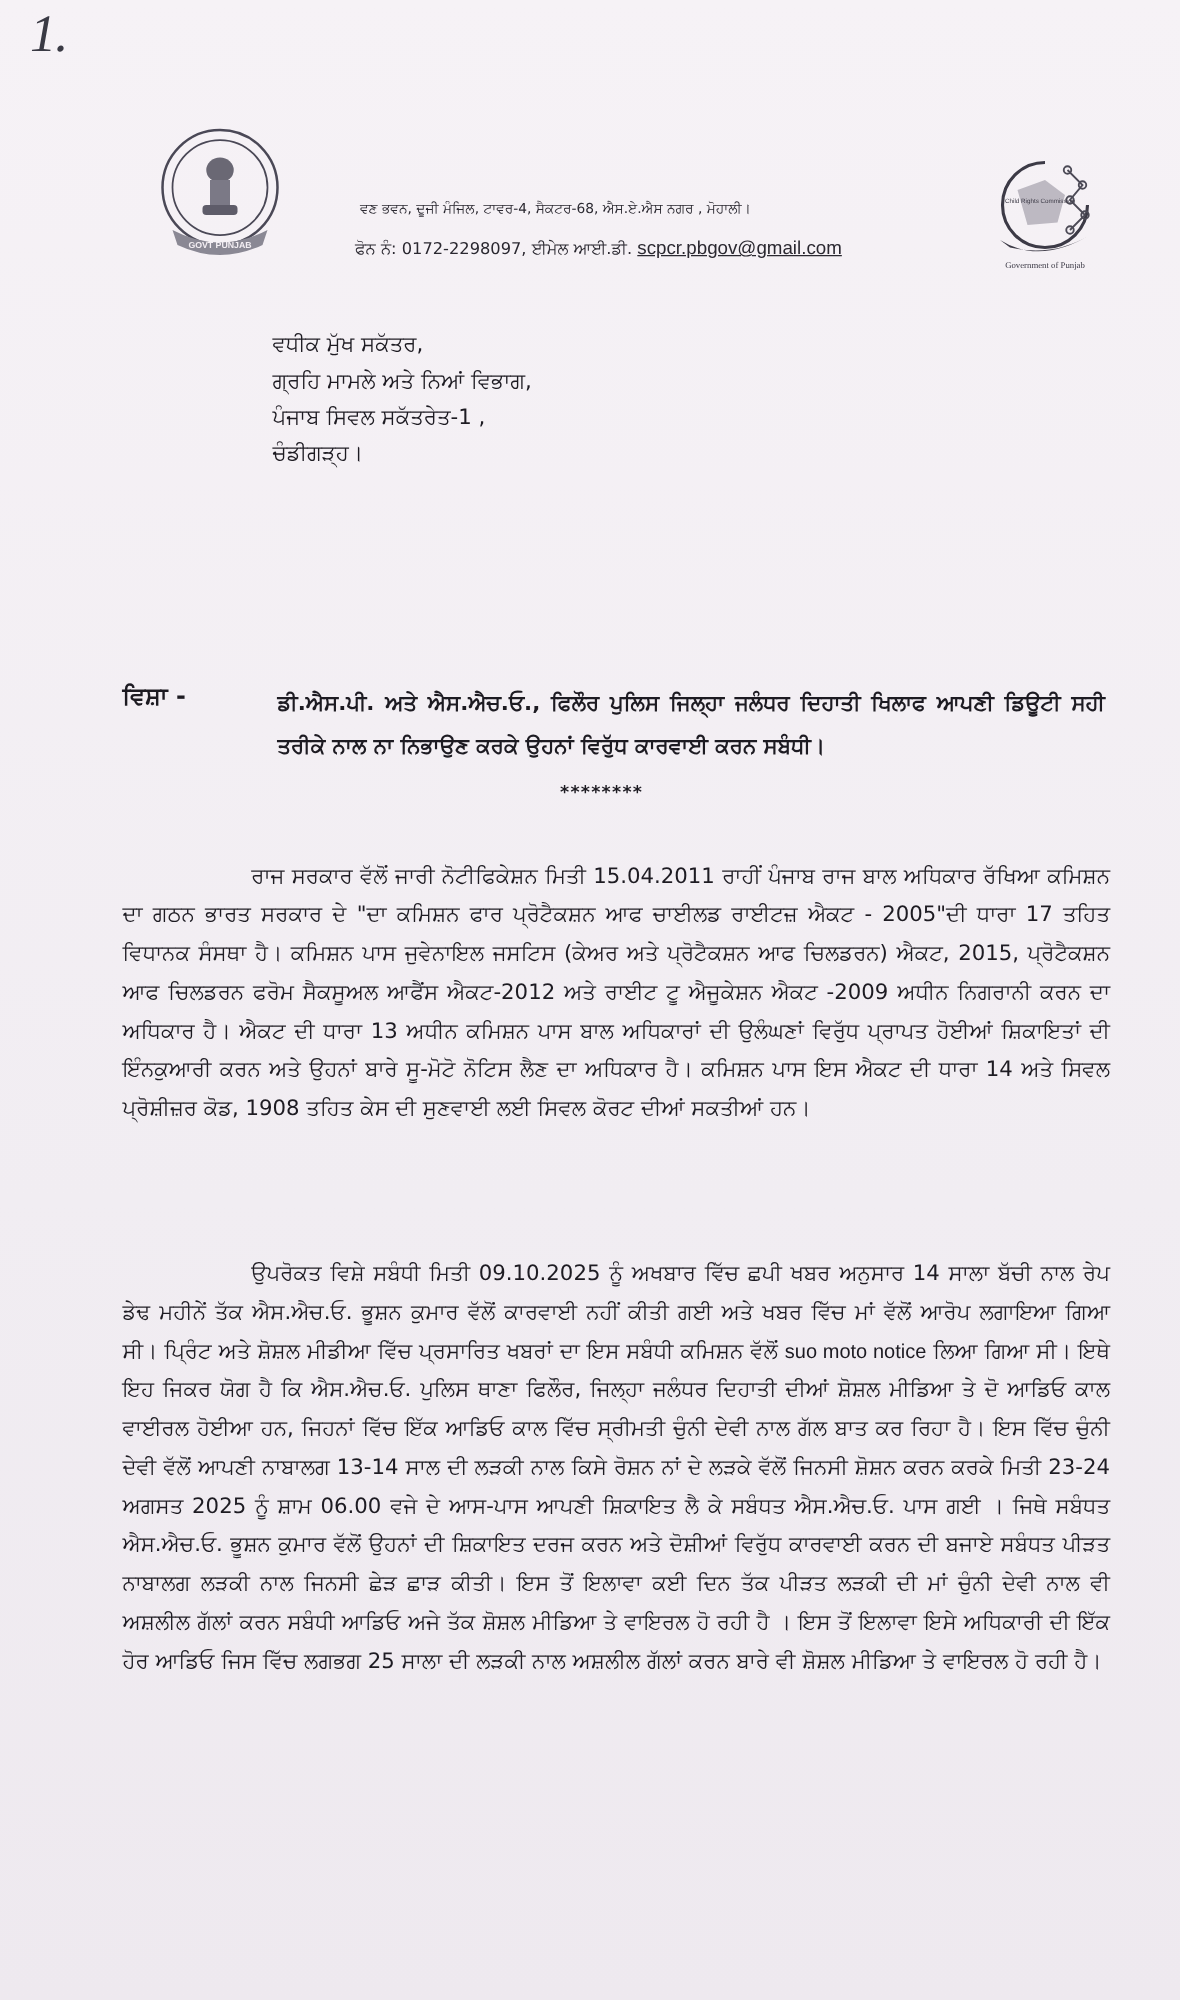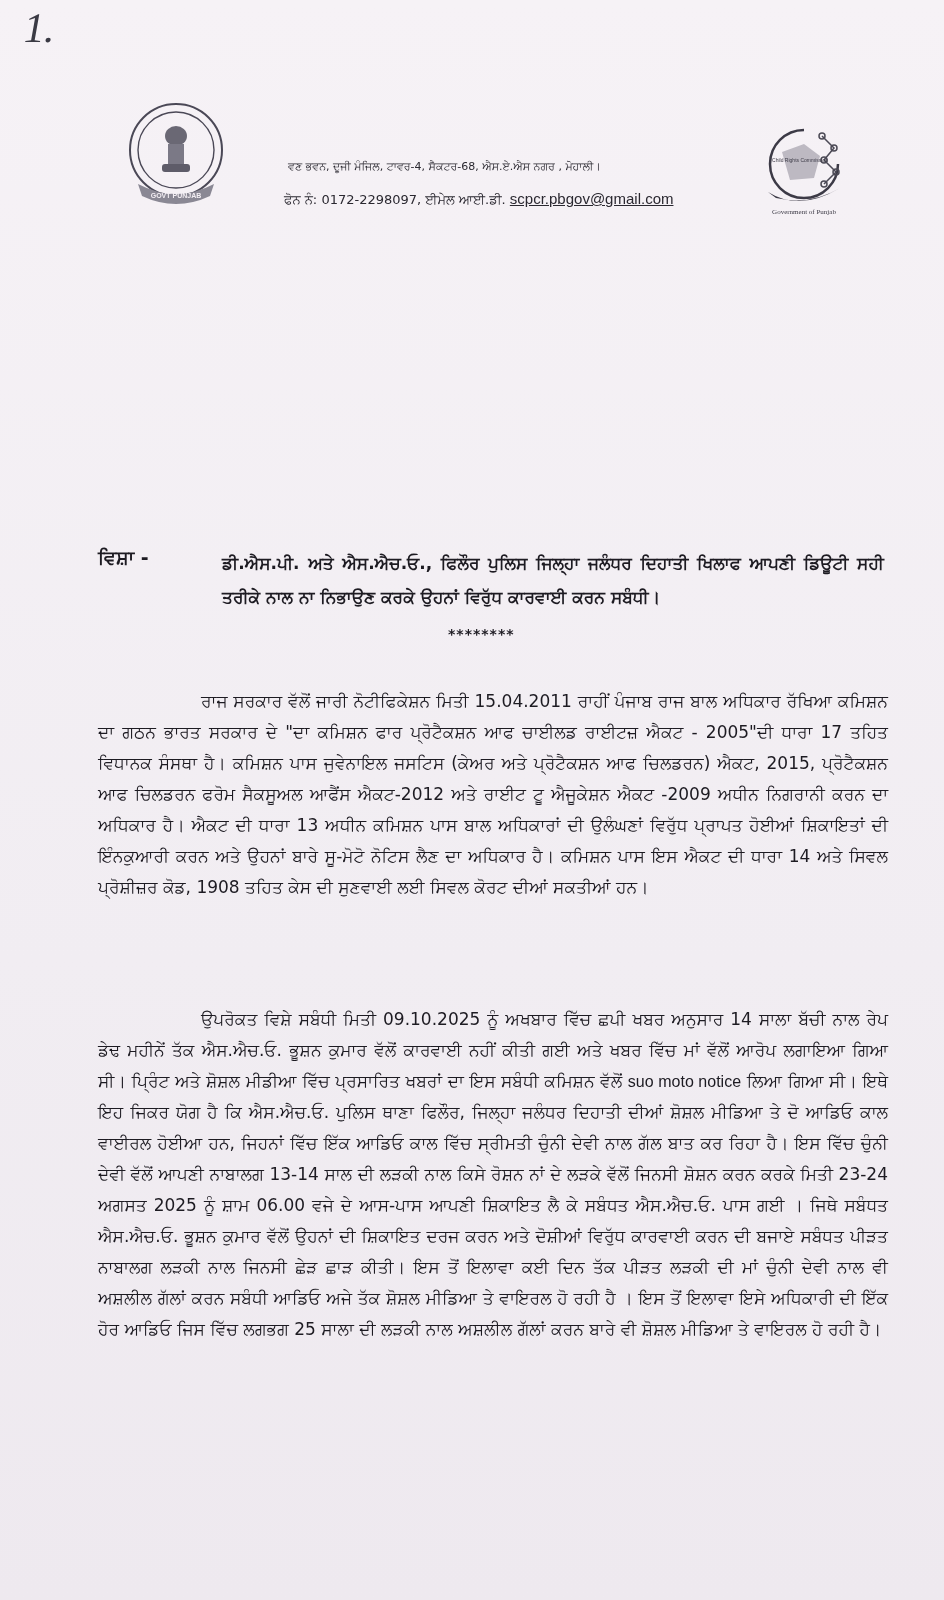--- a/index.html
+++ b/index.html
@@ -17,21 +17,21 @@
   .page-mark {
     position: absolute; left: 24px; top: 4px;
     font-family: "Liberation Serif", serif; font-size: 42px; color: #3a3a44;
     transform: skewX(-10deg);
   }
   
   .emblem {
     position: absolute; left: 124px; top: 100px; width: 104px; height: 108px;
   }
   .child-logo {
-    position: absolute; left: 760px; top: 122px; width: 88px; height: 96px;
+    position: absolute; left: 792px; top: 122px; width: 88px; height: 96px;
   }
   .header-title {
     position: absolute; left: 284px; top: 104px;
     font-size: 25px; font-weight: bold; color: #17161c;
     text-decoration: underline; text-underline-offset: 5px; letter-spacing: 0.2px;
   }
   .header-address {
     position: absolute; left: 288px; top: 160px; font-size: 11px; color: #2a2830;
   }
   .header-contact {
@@ -99,20 +99,26 @@
         <circle cx="76" cy="50" r="3"></circle>
           <circle cx="64" cy="62" r="3"></circle>
         <path d="M62 14 L74 26 L64 38 L76 50 L64 62"></path>
       </g>
       <path d="M8 70 Q40 90 80 66 Q50 84 16 76 Z" fill="#3c3a46"></path>
       <text x="40" y="40" text-anchor="middle" font-size="5" fill="#3c3a46" font-family="Liberation Sans, sans-serif">Child Rights Commission</text>
       <text x="44" y="92" text-anchor="middle" font-size="7" fill="#3c3a46" font-family="Liberation Serif, serif">Government of Punjab</text>
     </svg>
   </div>
 
+  <div class="addressee">
+    <div>ਵਧੀਕ ਮੁੱਖ ਸਕੱਤਰ,</div>
+    <div>ਗ੍ਰਹਿ ਮਾਮਲੇ ਅਤੇ ਨਿਆਂ ਵਿਭਾਗ,</div>
+    <div>ਪੰਜਾਬ ਸਿਵਲ ਸਕੱਤਰੇਤ-1 ,</div>
+    <div>ਚੰਡੀਗੜ੍ਹ।</div>
+  </div>
 
 
   <div class="subject-label">ਵਿਸ਼ਾ -</div>
   <div class="subject-text">ਡੀ.ਐਸ.ਪੀ. ਅਤੇ ਐਸ.ਐਚ.ਓ., ਫਿਲੌਰ ਪੁਲਿਸ ਜਿਲ੍ਹਾ ਜਲੰਧਰ ਦਿਹਾਤੀ ਖਿਲਾਫ ਆਪਣੀ ਡਿਊਟੀ ਸਹੀ ਤਰੀਕੇ ਨਾਲ ਨਾ ਨਿਭਾਉਣ ਕਰਕੇ ਉਹਨਾਂ ਵਿਰੁੱਧ ਕਾਰਵਾਈ ਕਰਨ ਸਬੰਧੀ।</div>
   <div class="stars">********</div>
 
   <div class="para p1"><span class="indent"></span><span>ਰਾਜ ਸਰਕਾਰ ਵੱਲੋਂ ਜਾਰੀ ਨੋਟੀਫਿਕੇਸ਼ਨ ਮਿਤੀ 15.04.2011 ਰਾਹੀਂ ਪੰਜਾਬ ਰਾਜ ਬਾਲ ਅਧਿਕਾਰ ਰੱਖਿਆ ਕਮਿਸ਼ਨ ਦਾ ਗਠਨ ਭਾਰਤ ਸਰਕਾਰ ਦੇ "ਦਾ ਕਮਿਸ਼ਨ ਫਾਰ ਪ੍ਰੋਟੈਕਸ਼ਨ ਆਫ ਚਾਈਲਡ ਰਾਈਟਜ਼ ਐਕਟ - 2005"ਦੀ ਧਾਰਾ 17 ਤਹਿਤ ਵਿਧਾਨਕ ਸੰਸਥਾ ਹੈ। ਕਮਿਸ਼ਨ ਪਾਸ ਜੁਵੇਨਾਇਲ ਜਸਟਿਸ (ਕੇਅਰ ਅਤੇ ਪ੍ਰੋਟੈਕਸ਼ਨ ਆਫ ਚਿਲਡਰਨ) ਐਕਟ, 2015, ਪ੍ਰੋਟੈਕਸ਼ਨ ਆਫ ਚਿਲਡਰਨ ਫਰੋਮ ਸੈਕਸੂਅਲ ਆਫੈਂਸ ਐਕਟ-2012 ਅਤੇ ਰਾਈਟ ਟੂ ਐਜੂਕੇਸ਼ਨ ਐਕਟ -2009 ਅਧੀਨ ਨਿਗਰਾਨੀ ਕਰਨ ਦਾ ਅਧਿਕਾਰ ਹੈ। ਐਕਟ ਦੀ ਧਾਰਾ 13 ਅਧੀਨ ਕਮਿਸ਼ਨ ਪਾਸ ਬਾਲ ਅਧਿਕਾਰਾਂ ਦੀ ਉਲੰਘਣਾਂ ਵਿਰੁੱਧ ਪ੍ਰਾਪਤ ਹੋਈਆਂ ਸ਼ਿਕਾਇਤਾਂ ਦੀ ਇੰਨਕੁਆਰੀ ਕਰਨ ਅਤੇ ਉਹਨਾਂ ਬਾਰੇ ਸੂ-ਮੋਟੋ ਨੋਟਿਸ ਲੈਣ ਦਾ ਅਧਿਕਾਰ ਹੈ। ਕਮਿਸ਼ਨ ਪਾਸ ਇਸ ਐਕਟ ਦੀ ਧਾਰਾ 14 ਅਤੇ ਸਿਵਲ ਪ੍ਰੋਸ਼ੀਜ਼ਰ ਕੋਡ, 1908 ਤਹਿਤ ਕੇਸ ਦੀ ਸੁਣਵਾਈ ਲਈ ਸਿਵਲ ਕੋਰਟ ਦੀਆਂ ਸਕਤੀਆਂ ਹਨ।</span></div>
 
   <div class="para p2"><span class="indent"></span><span>ਉਪਰੋਕਤ ਵਿਸ਼ੇ ਸਬੰਧੀ ਮਿਤੀ 09.10.2025 ਨੂੰ ਅਖਬਾਰ ਵਿੱਚ ਛਪੀ ਖਬਰ ਅਨੁਸਾਰ 14 ਸਾਲਾ ਬੱਚੀ ਨਾਲ ਰੇਪ ਡੇਢ ਮਹੀਨੇਂ ਤੱਕ ਐਸ.ਐਚ.ਓ. ਭੂਸ਼ਨ ਕੁਮਾਰ ਵੱਲੋਂ ਕਾਰਵਾਈ ਨਹੀਂ ਕੀਤੀ ਗਈ ਅਤੇ ਖਬਰ ਵਿੱਚ ਮਾਂ ਵੱਲੋਂ ਆਰੋਪ ਲਗਾਇਆ ਗਿਆ ਸੀ। ਪ੍ਰਿੰਟ ਅਤੇ ਸ਼ੋਸ਼ਲ ਮੀਡੀਆ ਵਿੱਚ ਪ੍ਰਸਾਰਿਤ ਖਬਰਾਂ ਦਾ ਇਸ ਸਬੰਧੀ ਕਮਿਸ਼ਨ ਵੱਲੋਂ </span><span class="latin">suo moto notice</span><span> ਲਿਆ ਗਿਆ ਸੀ। ਇਥੇ ਇਹ ਜਿਕਰ ਯੋਗ ਹੈ ਕਿ ਐਸ.ਐਚ.ਓ. ਪੁਲਿਸ ਥਾਣਾ ਫਿਲੌਰ, ਜਿਲ੍ਹਾ ਜਲੰਧਰ ਦਿਹਾਤੀ ਦੀਆਂ ਸ਼ੋਸ਼ਲ ਮੀਡਿਆ ਤੇ ਦੋ ਆਡਿਓ ਕਾਲ ਵਾਈਰਲ ਹੋਈਆ ਹਨ, ਜਿਹਨਾਂ ਵਿੱਚ ਇੱਕ ਆਡਿਓ ਕਾਲ ਵਿੱਚ ਸ੍ਰੀਮਤੀ ਚੁੰਨੀ ਦੇਵੀ ਨਾਲ ਗੱਲ ਬਾਤ ਕਰ ਰਿਹਾ ਹੈ। ਇਸ ਵਿੱਚ ਚੁੰਨੀ ਦੇਵੀ ਵੱਲੋਂ ਆਪਣੀ ਨਾਬਾਲਗ 13-14 ਸਾਲ ਦੀ ਲੜਕੀ ਨਾਲ ਕਿਸੇ ਰੋਸ਼ਨ ਨਾਂ ਦੇ ਲੜਕੇ ਵੱਲੋਂ ਜਿਨਸੀ ਸ਼ੋਸ਼ਨ ਕਰਨ ਕਰਕੇ ਮਿਤੀ 23-24 ਅਗਸਤ 2025 ਨੂੰ ਸ਼ਾਮ 06.00 ਵਜੇ ਦੇ ਆਸ-ਪਾਸ ਆਪਣੀ ਸ਼ਿਕਾਇਤ ਲੈ ਕੇ ਸਬੰਧਤ ਐਸ.ਐਚ.ਓ. ਪਾਸ ਗਈ । ਜਿਥੇ ਸਬੰਧਤ ਐਸ.ਐਚ.ਓ. ਭੂਸ਼ਨ ਕੁਮਾਰ ਵੱਲੋਂ ਉਹਨਾਂ ਦੀ ਸ਼ਿਕਾਇਤ ਦਰਜ ਕਰਨ ਅਤੇ ਦੋਸ਼ੀਆਂ ਵਿਰੁੱਧ ਕਾਰਵਾਈ ਕਰਨ ਦੀ ਬਜਾਏ ਸਬੰਧਤ ਪੀੜਤ ਨਾਬਾਲਗ ਲੜਕੀ ਨਾਲ ਜਿਨਸੀ ਛੇੜ ਛਾੜ ਕੀਤੀ। ਇਸ ਤੋਂ ਇਲਾਵਾ ਕਈ ਦਿਨ ਤੱਕ ਪੀੜਤ ਲੜਕੀ ਦੀ ਮਾਂ ਚੁੰਨੀ ਦੇਵੀ ਨਾਲ ਵੀ ਅਸ਼ਲੀਲ ਗੱਲਾਂ ਕਰਨ ਸਬੰਧੀ ਆਡਿਓ ਅਜੇ ਤੱਕ ਸ਼ੋਸ਼ਲ ਮੀਡਿਆ ਤੇ ਵਾਇਰਲ ਹੋ ਰਹੀ ਹੈ । ਇਸ ਤੋਂ ਇਲਾਵਾ ਇਸੇ ਅਧਿਕਾਰੀ ਦੀ ਇੱਕ ਹੋਰ ਆਡਿਓ ਜਿਸ ਵਿੱਚ ਲਗਭਗ 25 ਸਾਲਾ ਦੀ ਲੜਕੀ ਨਾਲ ਅਸ਼ਲੀਲ ਗੱਲਾਂ ਕਰਨ ਬਾਰੇ ਵੀ ਸ਼ੋਸ਼ਲ ਮੀਡਿਆ ਤੇ ਵਾਇਰਲ ਹੋ ਰਹੀ ਹੈ।</span></div>
 

